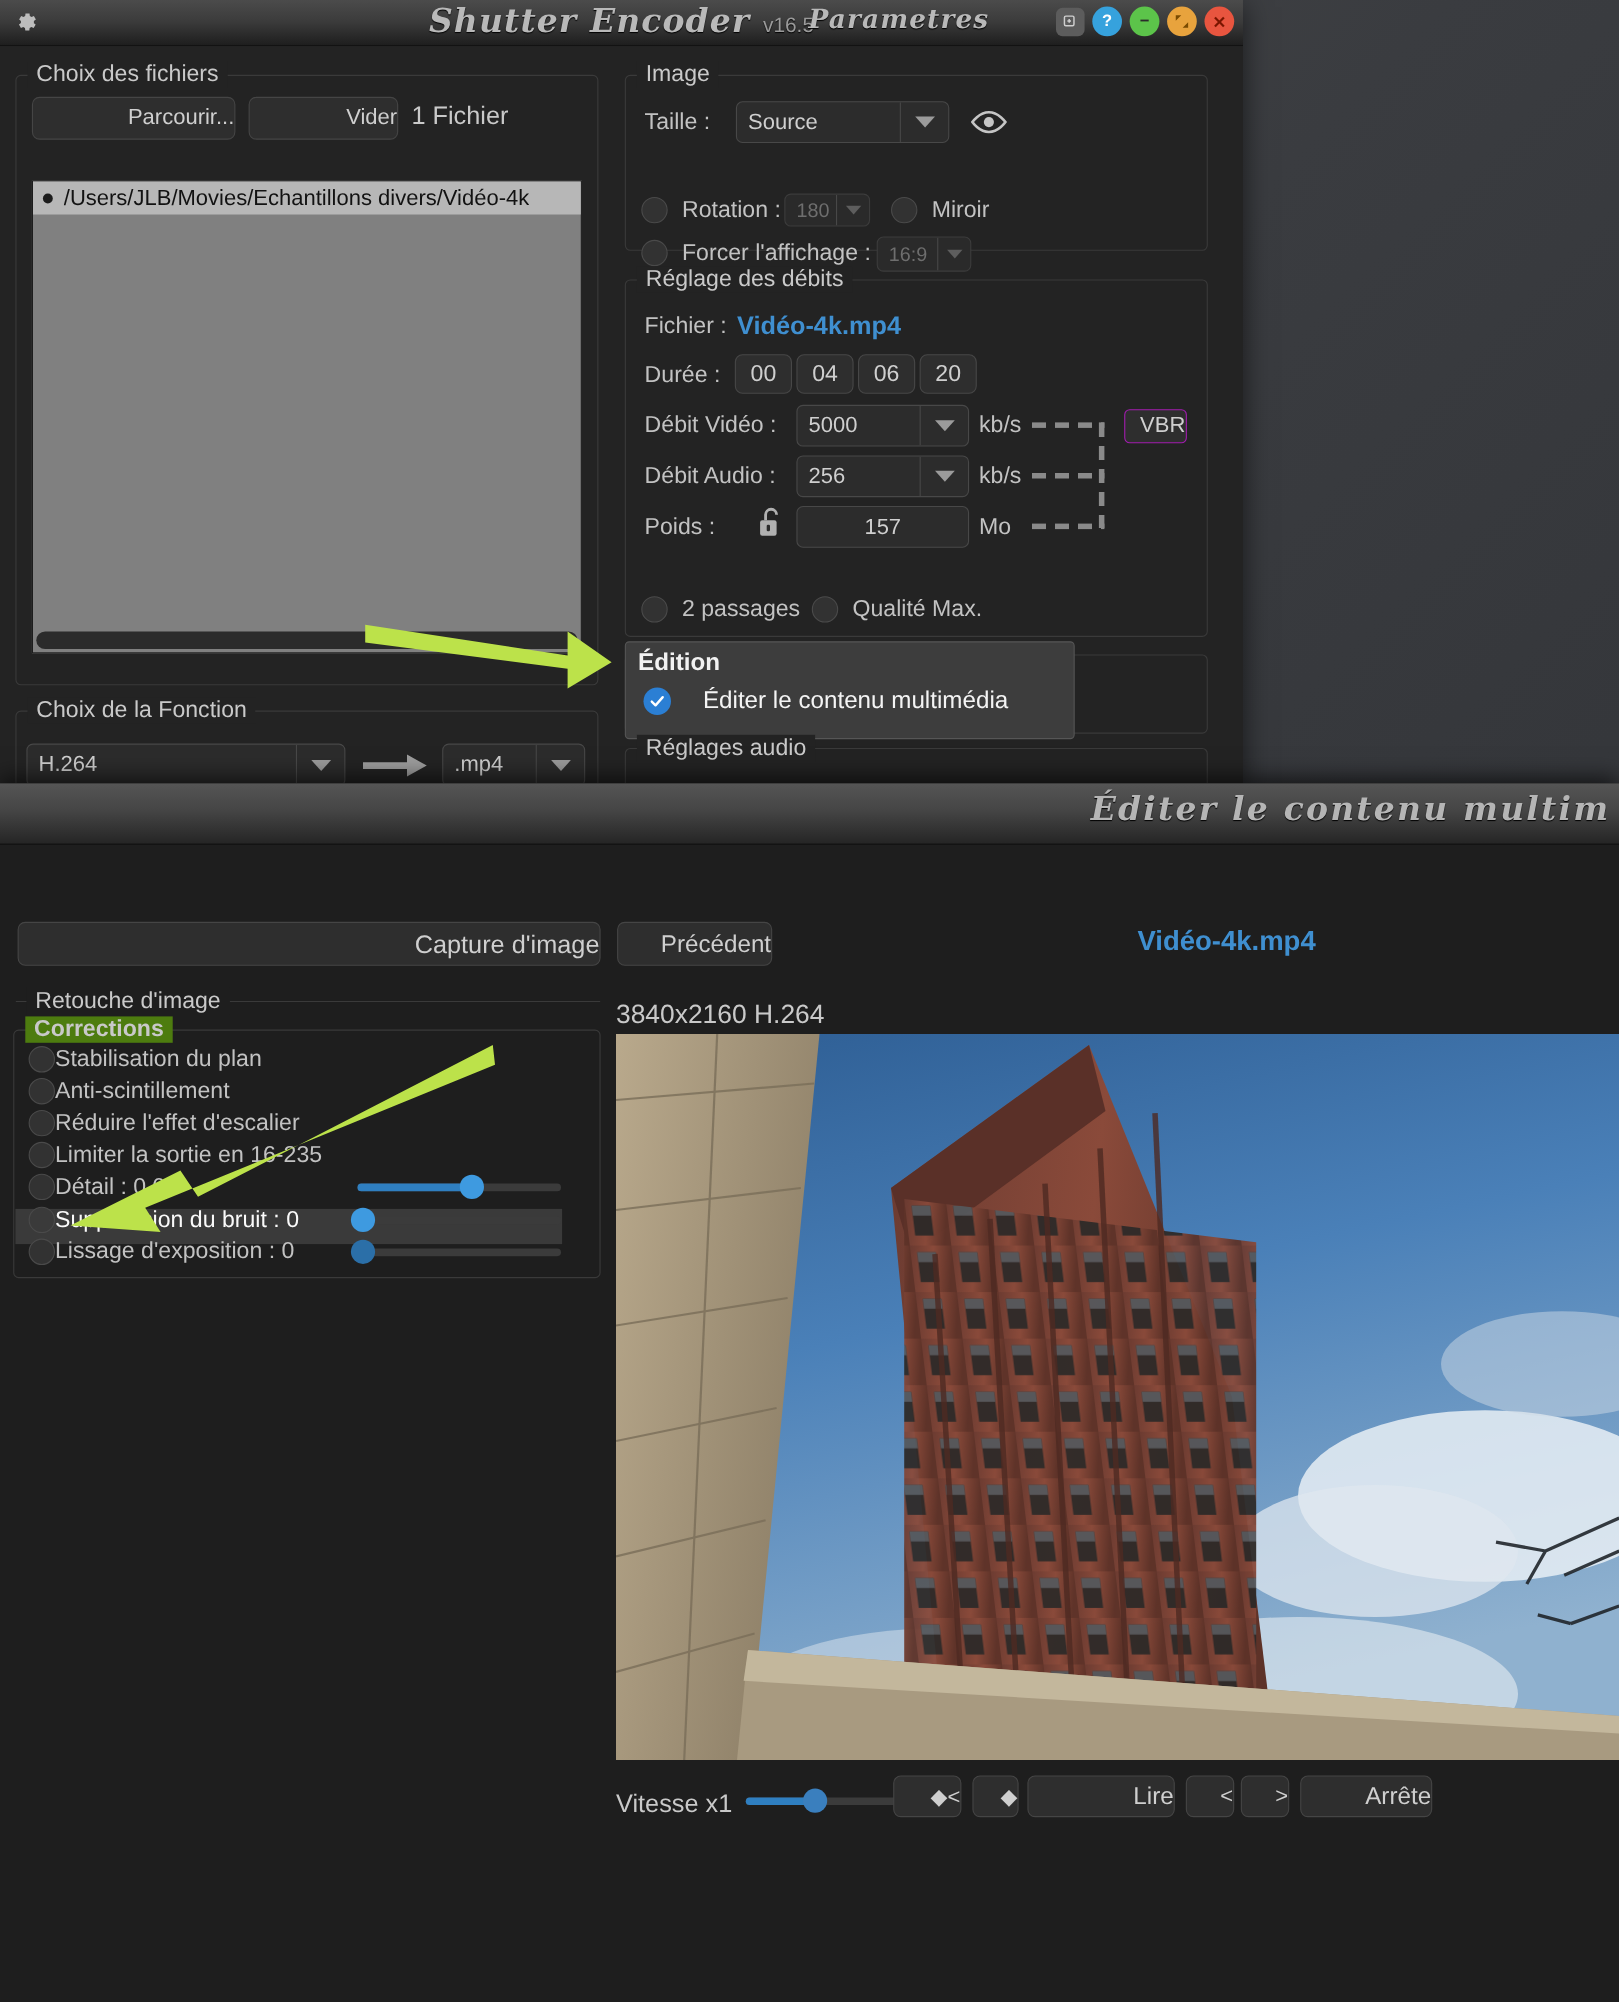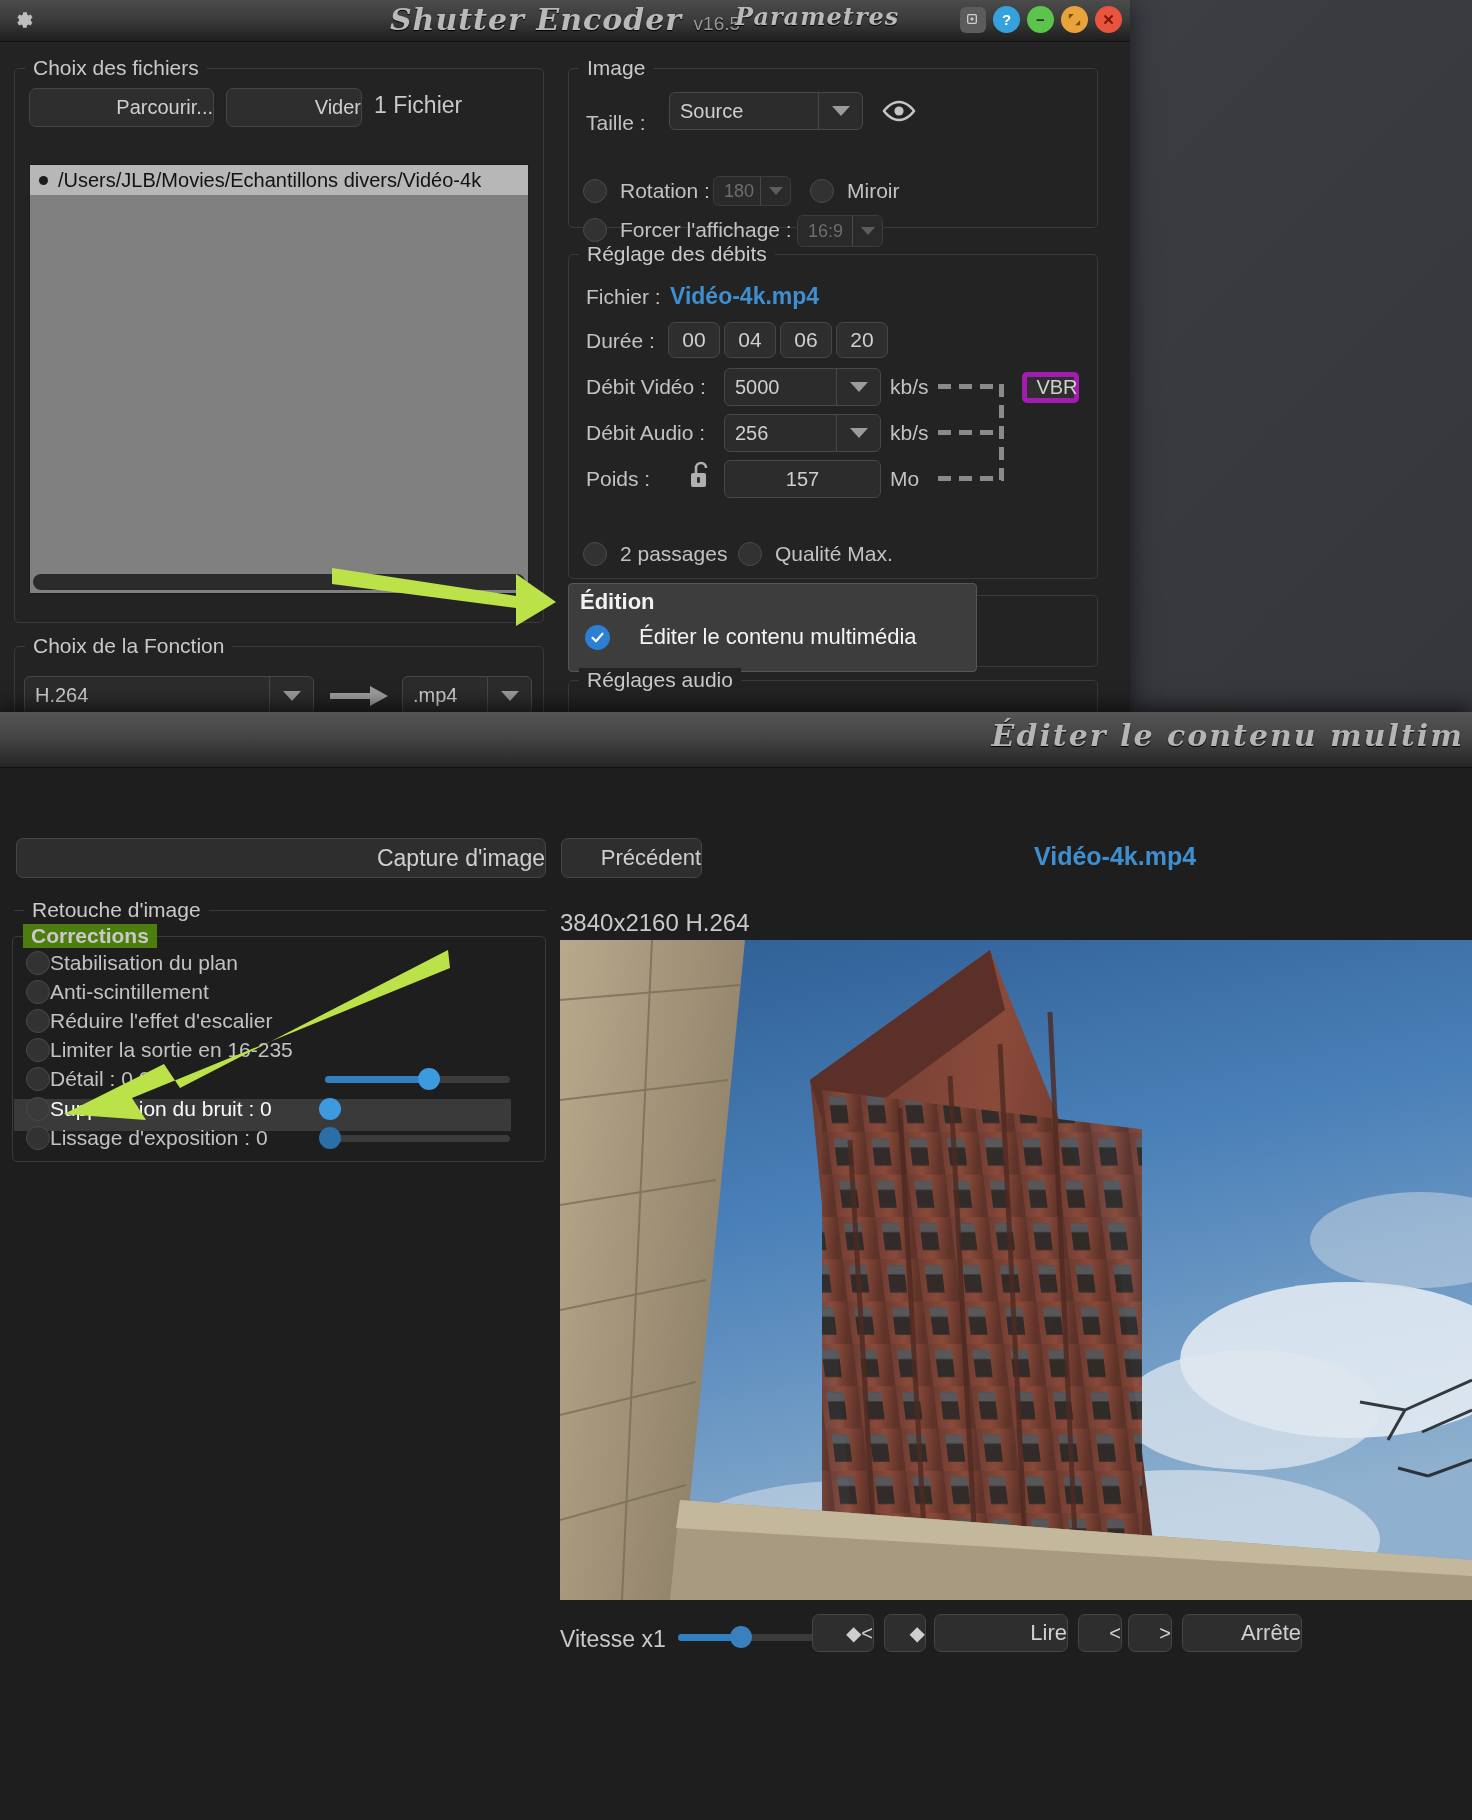--- a/index.html
+++ b/index.html
@@ -100,21 +100,21 @@
   .dbox { width:52px;height:36px;background:#2e2e2e;border:1px solid #474747;border-radius:7px;
           color:#cfcfcf;font-size:21px;display:flex;align-items:center;justify-content:center; }
 
   
   .dash-seg { position:absolute; background:
       repeating-linear-gradient(90deg,#8a8a8a 0 13px, transparent 13px 21px); height:5px; }
   .dash-v { position:absolute; width:5px; background:
       repeating-linear-gradient(180deg,#8a8a8a 0 13px, transparent 13px 21px); }
 
   .vbr {
-    position:absolute; border:5px solid #a21caf; border-radius:5px; background:#2e2e2e;
+    position:absolute; border:1px solid #a21caf; border-radius:5px; background:#2e2e2e;
     color:#cfcfcf; font-size:20px; display:flex;align-items:center;justify-content:center;padding-left:13px;
   }
 
   
   .edition-box {
     position:absolute; background:#3d3d3d; border:1px solid #565656; border-radius:4px;
   }
 
   
   .win2 {
@@ -228,21 +228,21 @@
       <div class="combo" style="left:402px; top:634px; width:130px; height:39px;">
         <span class="val">.mp4</span>
         <span class="arrow">
             <i class="tri-down"></i>
           </span>
       </div>
 
       <div class="group" style="left:568px; top:26px; width:530px; height:160px;">
         <span class="legend">Image</span>
       </div>
-      <div class="lbl" style="position:absolute; left:586px; top:69px;">Taille :</div>
+      <div class="lbl" style="position:absolute; left:586px; top:57px;">Taille :</div>
       <div class="combo" style="left:669px; top:50px; width:194px; height:38px;">
         <span class="val">Source</span>
         <span class="arrow">
             <i class="tri-down"></i>
           </span>
       </div>
       <svg style="position:absolute; left:882px; top:58px;" width="34" height="22" viewBox="0 0 34 22">
         <path d="M17 2C8 2 2 11 2 11s6 9 15 9 15-9 15-9-6-9-15-9z" fill="none" stroke="#c5c5c5" stroke-width="2.4"></path>
         <circle cx="17" cy="11" r="4.6" fill="#c5c5c5"></circle>
       </svg>

